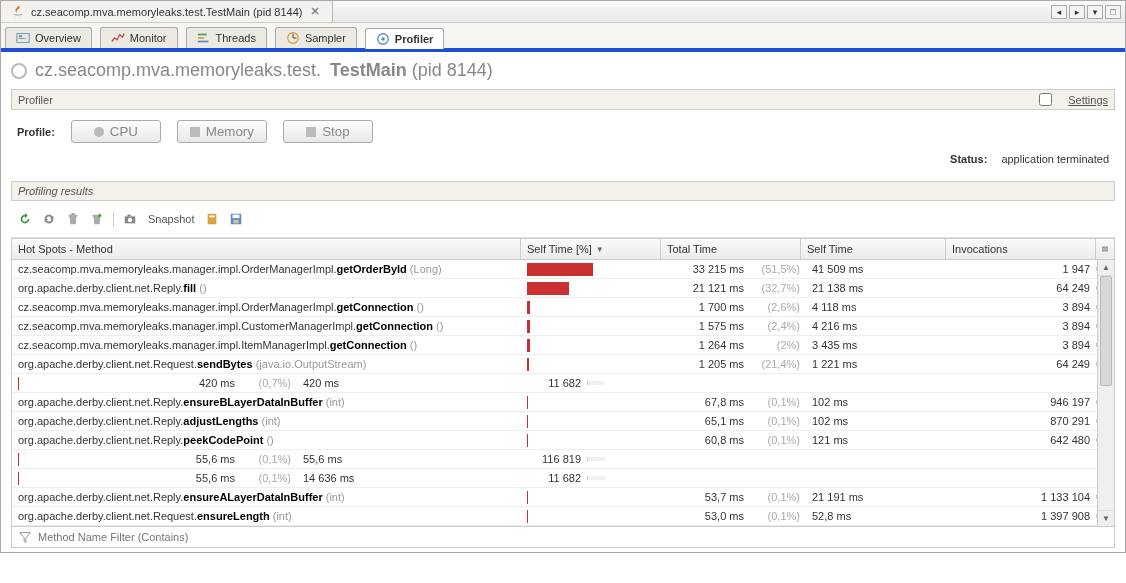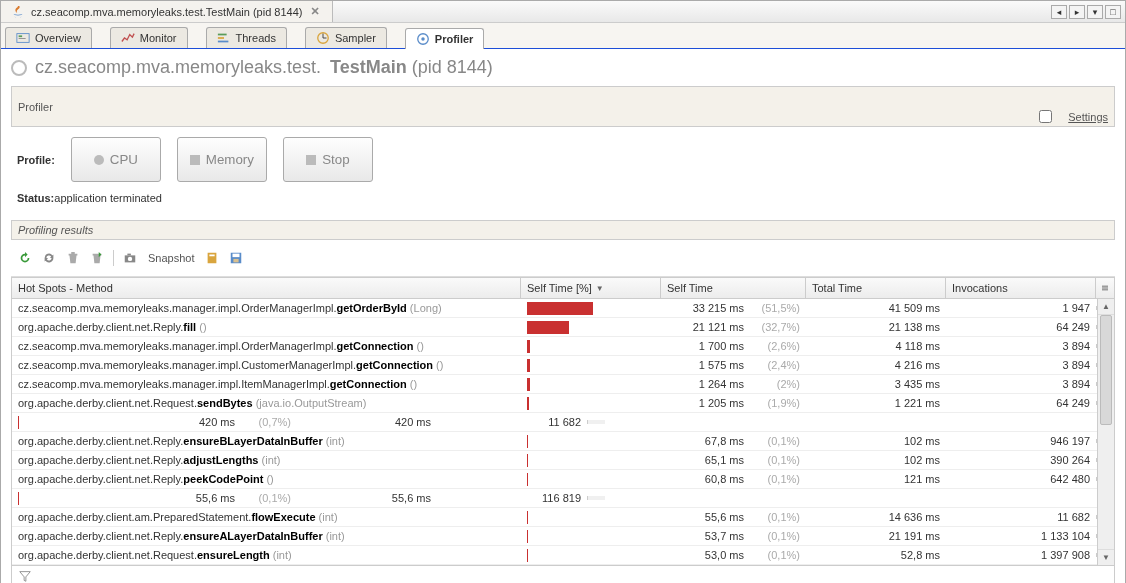--- a/index.html
+++ b/index.html
@@ -4,39 +4,39 @@
 <style>
   * { box-sizing: border-box; margin: 0; padding: 0; }
   body { font-family: Tahoma, Arial, sans-serif; font-size: 11px; color: #333; background: #fff; width: 1126px; }
   .window { border: 1px solid #aaa; }
   .titlebar { display: flex; align-items: center; background: linear-gradient(#fafafa,#e8e8e8); border-bottom: 1px solid #ccc; height: 22px; }
   .titletab { display: flex; align-items: center; gap: 6px; padding: 2px 10px; border-right: 1px solid #bbb; background: #f4f2ee; height: 100%; }
   .java-icon { width: 14px; height: 14px; }
   .title-close { color: #888; font-weight: bold; cursor: pointer; padding: 0 2px; }
   .win-controls { margin-left: auto; display: flex; gap: 2px; padding-right: 4px; }
   .winbtn { width: 16px; height: 14px; border: 1px solid #aaa; background: #f4f4f4; display: flex; align-items: center; justify-content: center; font-size: 9px; cursor: pointer; }
-  .tabs { display: flex; align-items: center; padding: 4px 4px 0 4px; border-bottom: 1px solid #1d4ed8; background: #f7f5f1; gap: 18px; }
+  .tabs { display: flex; align-items: center; padding: 4px 4px 0 4px; border-bottom: 4px solid #1d4ed8; background: #f7f5f1; gap: 8px; }
   .tab { display: flex; align-items: center; gap: 5px; padding: 3px 10px; border: 1px solid #aaa; border-bottom: none; border-radius: 3px 3px 0 0; background: #ece9e2; cursor: pointer; }
   .tab.active { background: #fff; position: relative; top: 1px; font-weight: bold; color: #333; }
   .tab svg { width: 14px; height: 14px; }
   .content { padding: 8px 10px 4px 10px; }
   .page-head { display: flex; align-items: center; gap: 8px; margin-bottom: 8px; }
   .page-head .circ { width: 16px; height: 16px; border: 2px solid #bbb; border-radius: 50%; }
   .page-head .pt { font-size: 18px; color: #888; }
   .page-head .pt b { font-weight: bold; margin-left: 9px; }
   .section-bar { background: #f4f1ea; border: 1px solid #ccc; padding: 3px 6px; display: flex; align-items: center; }
   .section-bar .title { color: #555; }
-  .settings-chk { margin-left: auto; display: flex; align-items: center; gap: 16px; color: #555; text-decoration: underline; margin-top: 20px; }
+  .settings-chk { margin-left: auto; display: flex; align-items: center; gap: 16px; color: #555; text-decoration: underline; }
   .settings-chk input { width: 13px; height: 13px; }
   .profile-row { display: flex; align-items: center; gap: 16px; padding: 10px 6px 6px 6px; }
   .label-bold { font-weight: bold; color: #333; }
-  .btn { display: inline-flex; align-items: center; justify-content: center; gap: 6px; border: 1px solid #aaa; background: linear-gradient(#fefefe,#e8e8e8); color: #888; padding: 14px 0; width: 90px; border-radius: 3px; cursor: pointer; }
+  .btn { display: inline-flex; align-items: center; justify-content: center; gap: 6px; border: 1px solid #aaa; background: linear-gradient(#fefefe,#e8e8e8); color: #888; padding: 3px 0; width: 90px; border-radius: 3px; cursor: pointer; }
   .btn .dot { width: 10px; height: 10px; border-radius: 50%; background: #bbb; }
   .btn .sq { width: 10px; height: 10px; background: #bbb; }
-  .status-row { display: flex; align-items: center; padding: 4px 6px 10px 6px; }
+  .status-row { display: flex; align-items: center; gap: 14px; padding: 4px 6px 10px 6px; justify-content: flex-end; }
   .results-bar { background: #f4f1ea; border: 1px solid #ccc; padding: 3px 6px; color: #555; margin-top: 6px; font-style: italic; }
   .toolbar { display: flex; align-items: center; gap: 4px; padding: 8px 4px; border-bottom: 1px solid #ddd; }
   .tbtn { width: 20px; height: 20px; border: 1px solid transparent; display: flex; align-items: center; justify-content: center; cursor: pointer; border-radius: 2px; }
   .tsep { width: 1px; height: 16px; background: #ccc; margin: 0 2px; }
   .snap { color: #555; padding: 0 4px; cursor: pointer; }
   .table-wrap { border: 1px solid #ccc; }
   .thead { display: flex; background: linear-gradient(#fafafa,#ececec); border-bottom: 1px solid #ccc; }
   .th { padding: 4px 6px; border-right: 1px solid #ccc; color: #333; display: flex; align-items: center; gap: 4px; }
   .col-method { width: 509px; }
   .col-bar { width: 140px; }
@@ -48,21 +48,21 @@
   .tbody { max-height: 270px; overflow: hidden; position: relative; }
   .row { display: flex; border-bottom: 1px solid #eee; height: 19px; align-items: center; }
   .cell { padding: 2px 6px; overflow: hidden; white-space: nowrap; text-overflow: ellipsis; }
   .cell.method { width: 509px; color: #333; }
   .cell.method .pkg { color: #333; }
   .cell.method .mname { font-weight: bold; color: #000; }
   .cell.method .params { color: #999; }
   .cell.bar { width: 140px; }
   .cell.self { width: 145px; text-align: right; display: flex; justify-content: flex-end; gap: 4px; }
   .cell.self .pct { color: #aaa; width: 52px; text-align: right; }
-  .cell.total { width: 140px; text-align: right; }
+  .cell.total { width: 140px; text-align: left; }
   .cell.inv { width: 150px; text-align: right; }
   .barfill { height: 13px; background: #c93030; }
   .scroll-col { width: 18px; background: #f0f0f0; border-left: 1px solid #ccc; }
   .vscroll { position: absolute; right: 0; top: 0; bottom: 0; width: 17px; background: #efefef; border-left: 1px solid #ccc; display: flex; flex-direction: column; align-items: center; }
   .vscroll .arrow { height: 16px; display: flex; align-items: center; justify-content: center; font-size: 8px; color: #666; width: 100%; border-bottom: 1px solid #ddd; cursor: pointer; }
   .vscroll .arrow.bot { border-bottom: none; border-top: 1px solid #ddd; }
   .vscroll .track { flex: 1; position: relative; width: 100%; }
   .vscroll .thumb { position: absolute; top: 0; left: 2px; right: 2px; height: 110px; background: #d8d8d8; border: 1px solid #bbb; border-radius: 2px; }
   .filter-bar { display: flex; align-items: center; gap: 6px; border: 1px solid #ccc; border-top: none; padding: 3px 6px; color: #888; }
   .filter-bar svg { width: 14px; height: 14px; }
@@ -216,25 +216,25 @@
 
     <div class="table-wrap">
       <div class="thead">
         <div class="th col-method">
             <span>Hot Spots - Method</span>
           </div>
         <div class="th col-bar">
             <span>Self Time [%]</span>
             <span class="sort-desc">▼</span>
           </div>
+        <div class="th col-total">
+            <span>Total Time</span>
+          </div>
         <div class="th col-self">
             <span>Self Time</span>
-          </div>
-        <div class="th col-total">
-            <span>Total Time</span>
           </div>
         <div class="th col-inv">
             <span>Invocations</span>
           </div>
         <div class="th col-scroll">
             <svg width="10" height="10" viewBox="0 0 10 10">
               <rect x="0" y="1" width="10" height="2" fill="#888"></rect>
               <rect x="0" y="4" width="10" height="2" fill="#888"></rect>
               <rect x="0" y="7" width="10" height="2" fill="#888"></rect>
             </svg>
@@ -313,21 +313,21 @@
             <div class="cell inv">3 894</div>
             <div class="cell scroll-col"></div>
           </div>
           <div class="row">
             <div class="cell method"><span class="pkg">org.apache.derby.client.net.Request.</span><span class="mname">sendBytes</span><span class="params"> (java.io.OutputStream)</span></div>
             <div class="cell bar">
               <div class="barfill" style="width:1.9%"></div>
             </div>
             <div class="cell self">
               <span>1 205 ms</span>
-              <span class="pct">(1,9%)</span>
+              <span class="pct">(21,4%)</span>
             </div>
             <div class="cell total">1 221 ms</div>
             <div class="cell inv">64 249</div>
             <div class="cell scroll-col"></div>
           </div>
           <div class="row">
             <div class="cell bar">
               <div class="barfill" style="width:0.7%"></div>
             </div>
             <div class="cell self">
@@ -354,21 +354,21 @@
           <div class="row">
             <div class="cell method"><span class="pkg">org.apache.derby.client.net.Reply.</span><span class="mname">adjustLengths</span><span class="params"> (int)</span></div>
             <div class="cell bar">
               <div class="barfill" style="width:0.1%"></div>
             </div>
             <div class="cell self">
               <span>65,1 ms</span>
               <span class="pct">(0,1%)</span>
             </div>
             <div class="cell total">102 ms</div>
-            <div class="cell inv">390 264</div>
+            <div class="cell inv">870 291</div>
             <div class="cell scroll-col"></div>
           </div>
           <div class="row">
             <div class="cell method"><span class="pkg">org.apache.derby.client.net.Reply.</span><span class="mname">peekCodePoint</span><span class="params"> ()</span></div>
             <div class="cell bar">
               <div class="barfill" style="width:0.1%"></div>
             </div>
             <div class="cell self">
               <span>60,8 ms</span>
               <span class="pct">(0,1%)</span>
@@ -383,21 +383,20 @@
             </div>
             <div class="cell self">
               <span>55,6 ms</span>
               <span class="pct">(0,1%)</span>
             </div>
             <div class="cell total">55,6 ms</div>
             <div class="cell inv">116 819</div>
             <div class="cell scroll-col"></div>
           </div>
           <div class="row">
-            <div class="cell method"><span class="pkg">org.apache.derby.client.am.PreparedStatement.</span><span class="mname">flowExecute</span><span class="params"> (int)</span></div>
             <div class="cell bar">
               <div class="barfill" style="width:0.1%"></div>
             </div>
             <div class="cell self">
               <span>55,6 ms</span>
               <span class="pct">(0,1%)</span>
             </div>
             <div class="cell total">14 636 ms</div>
             <div class="cell inv">11 682</div>
             <div class="cell scroll-col"></div>
@@ -428,15 +427,16 @@
             <div class="cell inv">1 397 908</div>
             <div class="cell scroll-col"></div>
           </div>
         </div>
     </div>
 
     <div class="filter-bar">
       <svg viewBox="0 0 16 16">
           <path d="M2 3h12l-5 6v5l-2-1v-4z" fill="none" stroke="#888"></path>
         </svg>
+      <input class="filter-input" placeholder="Method Name Filter (Contains)" style="">
     </div>
   </div>
 </div>
 
 </body></html>

